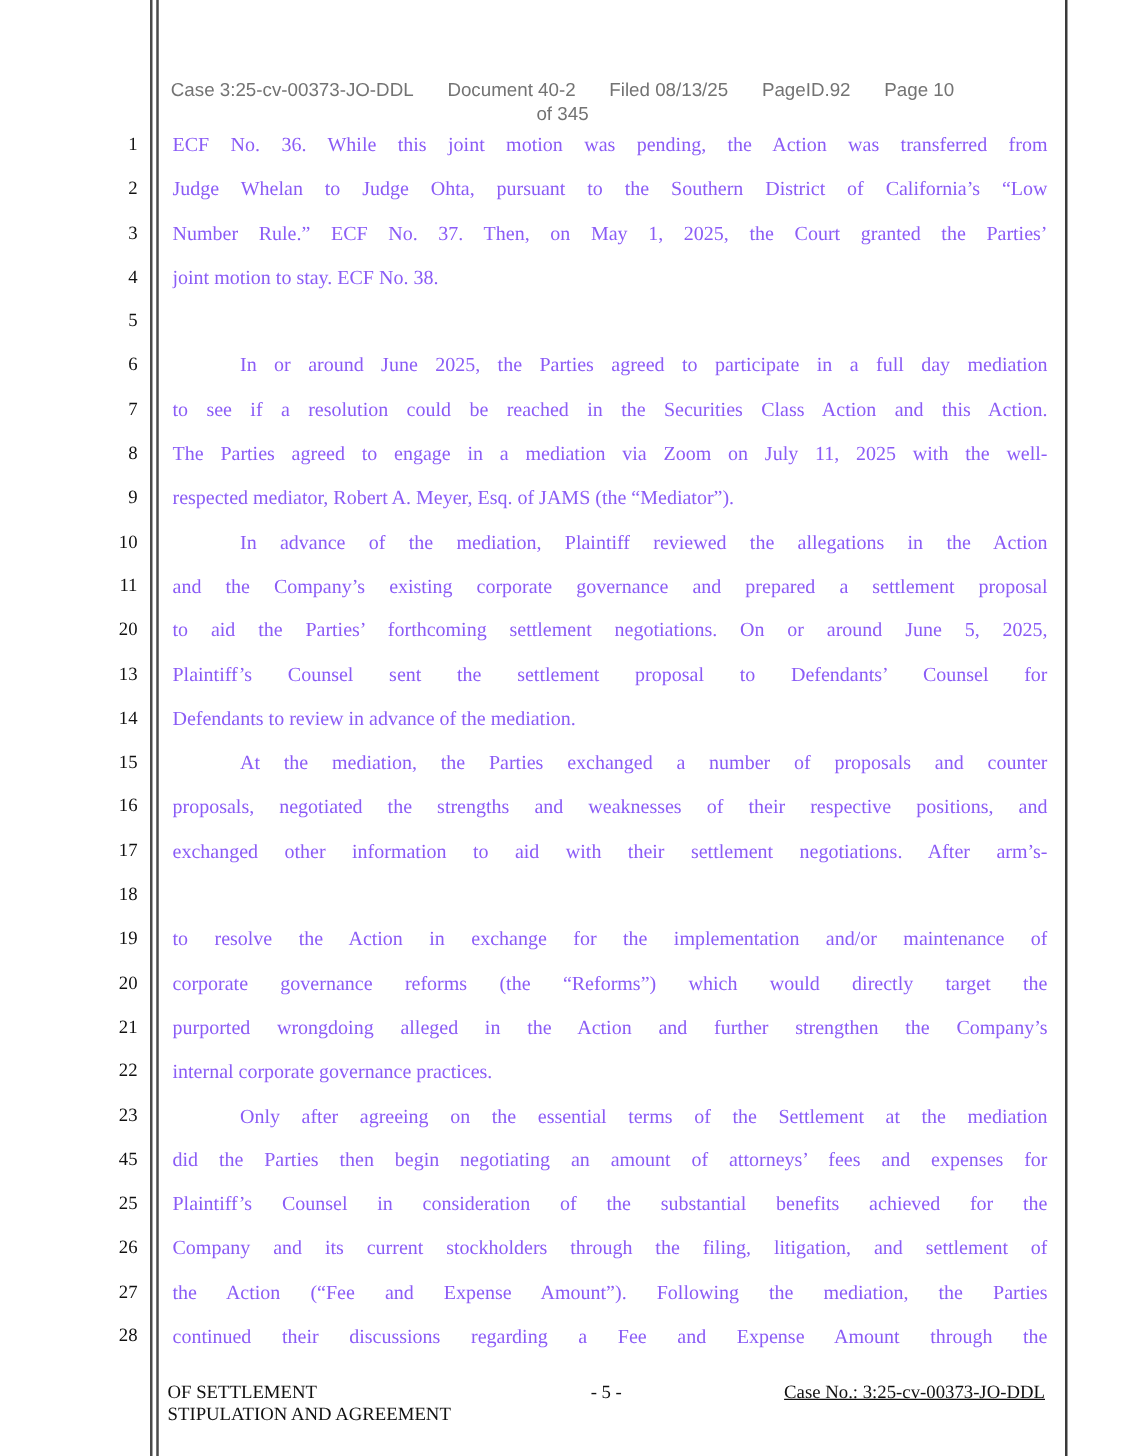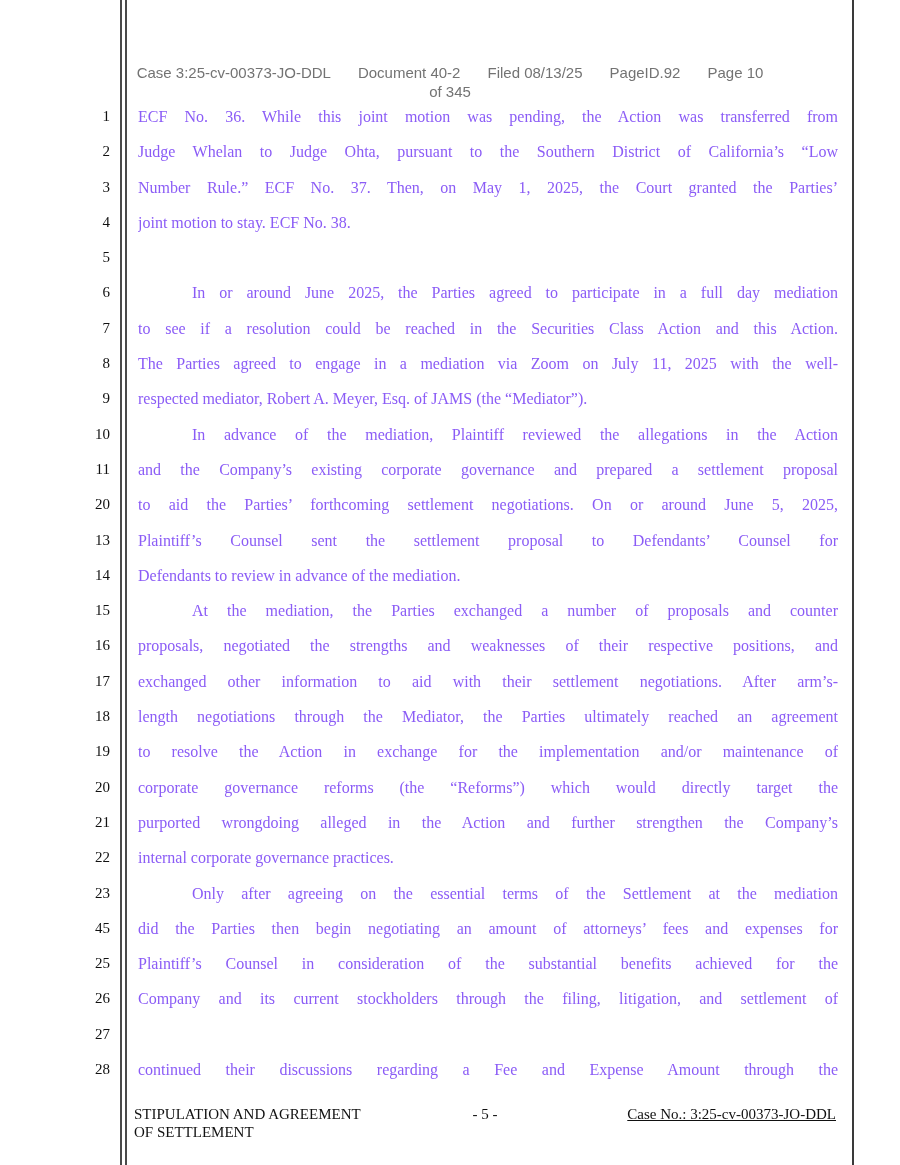--- a/index.html
+++ b/index.html
@@ -146,21 +146,20 @@
   <div class="row">
     <div class="num">16</div>
     <div class="txt">proposals, negotiated the strengths and weaknesses of their respective positions, and</div>
   </div>
   <div class="row">
     <div class="num">17</div>
     <div class="txt">exchanged other information to aid with their settlement negotiations. After arm’s-</div>
   </div>
   <div class="row">
     <div class="num">18</div>
-    <div class="txt">length negotiations through the Mediator, the Parties ultimately reached an agreement</div>
   </div>
   <div class="row">
     <div class="num">19</div>
     <div class="txt">to resolve the Action in exchange for the implementation and/or maintenance of</div>
   </div>
   <div class="row">
     <div class="num">20</div>
     <div class="txt">corporate governance reforms (the “Reforms”) which would directly target the</div>
   </div>
   <div class="row">
@@ -183,28 +182,29 @@
   <div class="row">
     <div class="num">25</div>
     <div class="txt">Plaintiff’s Counsel in consideration of the substantial benefits achieved for the</div>
   </div>
   <div class="row">
     <div class="num">26</div>
     <div class="txt">Company and its current stockholders through the filing, litigation, and settlement of</div>
   </div>
   <div class="row">
     <div class="num">27</div>
+    <div class="txt">the Action (“Fee and Expense Amount”). Following the mediation, the Parties</div>
   </div>
   <div class="row">
     <div class="num">28</div>
     <div class="txt">continued their discussions regarding a Fee and Expense Amount through the</div>
   </div>
 
 </div>
 
 <div class="footer">
   <div class="f-left">
+    <div>OF SETTLEMENT</div>
     <div>STIPULATION AND AGREEMENT</div>
-    <div>OF SETTLEMENT</div>
   </div>
   <div class="f-page">- 5 -</div>
   <div class="f-right">Case No.: 3:25-cv-00373-JO-DDL</div>
 </div>
 
 </body></html>

